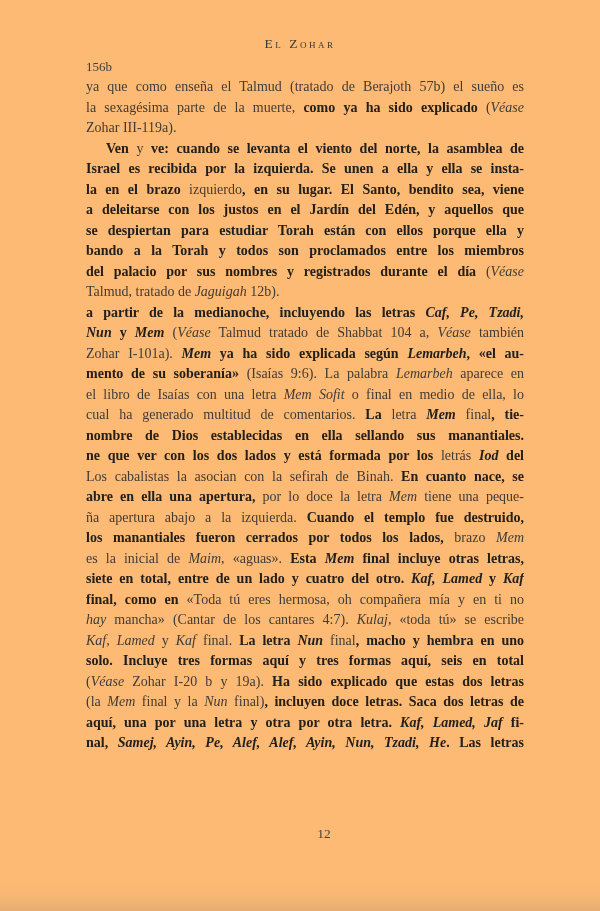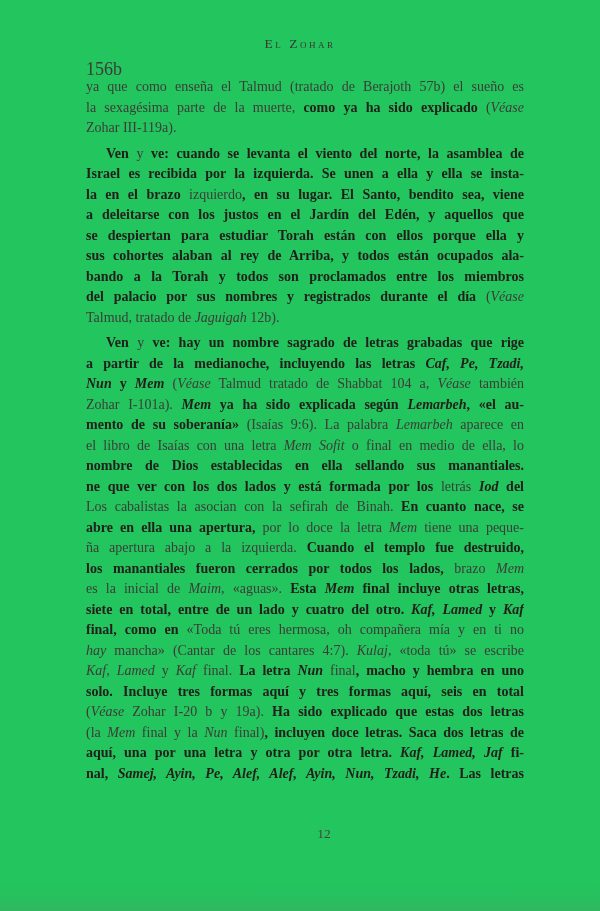--- a/index.html
+++ b/index.html
@@ -4,46 +4,46 @@
 <style>
   html, body { margin: 0; padding: 0; }
   body {
     width: 600px; height: 911px;
     background: #f4f3f1;
     font-family: "Liberation Serif", serif;
   }
   .page {
     position: relative;
     width: 600px; height: 911px;
-    background: #22c55e;
+    background: #fdba74;
     overflow: hidden;
   }
   .running-header {
     position: absolute;
     top: 36px; left: 0; width: 100%;
     text-align: center;
     font-variant: small-caps;
     letter-spacing: 2.5px;
     font-size: 13.5px;
     color: #3a3732;
   }
   .folio {
     position: absolute;
     top: 59px; left: 86px;
-    font-size: 18px;
+    font-size: 13px;
     color: #3f3b37;
   }
   .text-body {
     position: absolute;
     top: 77px; left: 86px;
     width: 438px;
     font-size: 14px;
     color: #3f3b37;
   }
-  .para + .para { margin-top: 5px; }
+  .para + .para { }
   .line {
     height: 20.5px;
     line-height: 20.5px;
     overflow: hidden;
     text-align: justify;
     text-align-last: justify;
     white-space: normal;
   }
   .line.end { text-align-last: left; }
   .para.indent .line.first { padding-left: 20px; }
@@ -80,32 +80,31 @@
         <div class="line first"><span class="r">ya que como enseña el Talmud (tratado de Berajoth 57b) el sueño es</span></div>
         <div class="line"><span class="r">la sexagésima parte de la muerte, </span><span class="b">como ya ha sido explicado</span><span class="r"> (</span><span class="i">Véase</span></div>
         <div class="line end"><span class="r">Zohar III-119a).</span></div>
       </div>
       <div class="para indent">
         <div class="line first"><span class="b">Ven</span><span class="r"> y </span><span class="b">ve: cuando se levanta el viento del norte, la asamblea de</span></div>
         <div class="line"><span class="b">Israel es recibida por la izquierda. Se unen a ella y ella se insta-</span></div>
         <div class="line"><span class="b">la en el brazo </span><span class="r">izquierdo</span><span class="b">, en su lugar. El Santo, bendito sea, viene</span></div>
         <div class="line"><span class="b">a deleitarse con los justos en el Jardín del Edén, y aquellos que</span></div>
         <div class="line"><span class="b">se despiertan para estudiar Torah están con ellos porque ella y</span></div>
-        <div class="line"><span class="b">sus cohortes alaban al rey de Arriba, y todos están ocupados ala-</span></div>
         <div class="line"><span class="b">bando a la Torah y todos son proclamados entre los miembros</span></div>
         <div class="line"><span class="b">del palacio por sus nombres y registrados durante el día </span><span class="r">(</span><span class="i">Véase</span></div>
         <div class="line end"><span class="r">Talmud, tratado de </span><span class="i">Jaguigah</span><span class="r"> 12b).</span></div>
       </div>
       <div class="para indent">
-        <div class="line first"><span class="b">Ven</span><span class="r"> y </span><span class="b">ve: hay un nombre sagrado de letras grabadas que rige</span></div>
         <div class="line"><span class="b">a partir de la medianoche, incluyendo las letras </span><span class="bi">Caf, Pe, Tzadi,</span></div>
         <div class="line"><span class="bi">Nun</span><span class="b"> y </span><span class="bi">Mem</span><span class="r"> (</span><span class="i">Véase</span><span class="r"> Talmud tratado de Shabbat 104 a, </span><span class="i">Véase</span><span class="r"> también</span></div>
         <div class="line"><span class="r">Zohar I-101a). </span><span class="bi">Mem</span><span class="b"> ya ha sido explicada según </span><span class="bi">Lemarbeh</span><span class="b">, «el au-</span></div>
         <div class="line"><span class="b">mento de su soberanía» </span><span class="r">(Isaías 9:6). La palabra </span><span class="i">Lemarbeh</span><span class="r"> aparece en</span></div>
         <div class="line"><span class="r">el libro de Isaías con una letra </span><span class="i">Mem Sofit</span><span class="r"> o final en medio de ella, lo</span></div>
+        <div class="line"><span class="r">cual ha generado multitud de comentarios. </span><span class="b">La</span><span class="r"> letra </span><span class="bi">Mem</span><span class="r"> final</span><span class="b">, tie-</span></div>
         <div class="line"><span class="b">nombre de Dios establecidas en ella sellando sus manantiales.</span></div>
         <div class="line"><span class="b">ne que ver con los dos lados y está formada por los </span><span class="r">letrás </span><span class="bi">Iod</span><span class="b"> del</span></div>
         <div class="line"><span class="r">Los cabalistas la asocian con la sefirah de Binah. </span><span class="b">En cuanto nace, se</span></div>
         <div class="line"><span class="b">abre en ella una apertura,</span><span class="r"> por lo doce la letra </span><span class="i">Mem</span><span class="r"> tiene una peque-</span></div>
         <div class="line"><span class="r">ña apertura abajo a la izquierda. </span><span class="b">Cuando el templo fue destruido,</span></div>
         <div class="line"><span class="b">los manantiales fueron cerrados por todos los lados,</span><span class="r"> brazo </span><span class="i">Mem</span></div>
         <div class="line"><span class="r">es la inicial de </span><span class="i">Maim</span><span class="r">, «aguas». </span><span class="b">Esta </span><span class="bi">Mem</span><span class="b"> final incluye otras letras,</span></div>
         <div class="line"><span class="b">siete en total, entre de un lado y cuatro del otro. </span><span class="bi">Kaf, Lamed</span><span class="b"> y </span><span class="bi">Kaf</span></div>
         <div class="line"><span class="b">final, como en </span><span class="r">«Toda tú eres hermosa, oh compañera mía y en ti no</span></div>
         <div class="line"><span class="i">hay</span><span class="r"> mancha» (Cantar de los cantares 4:7). </span><span class="i">Kulaj</span><span class="r">, «toda tú» se escribe</span></div>

